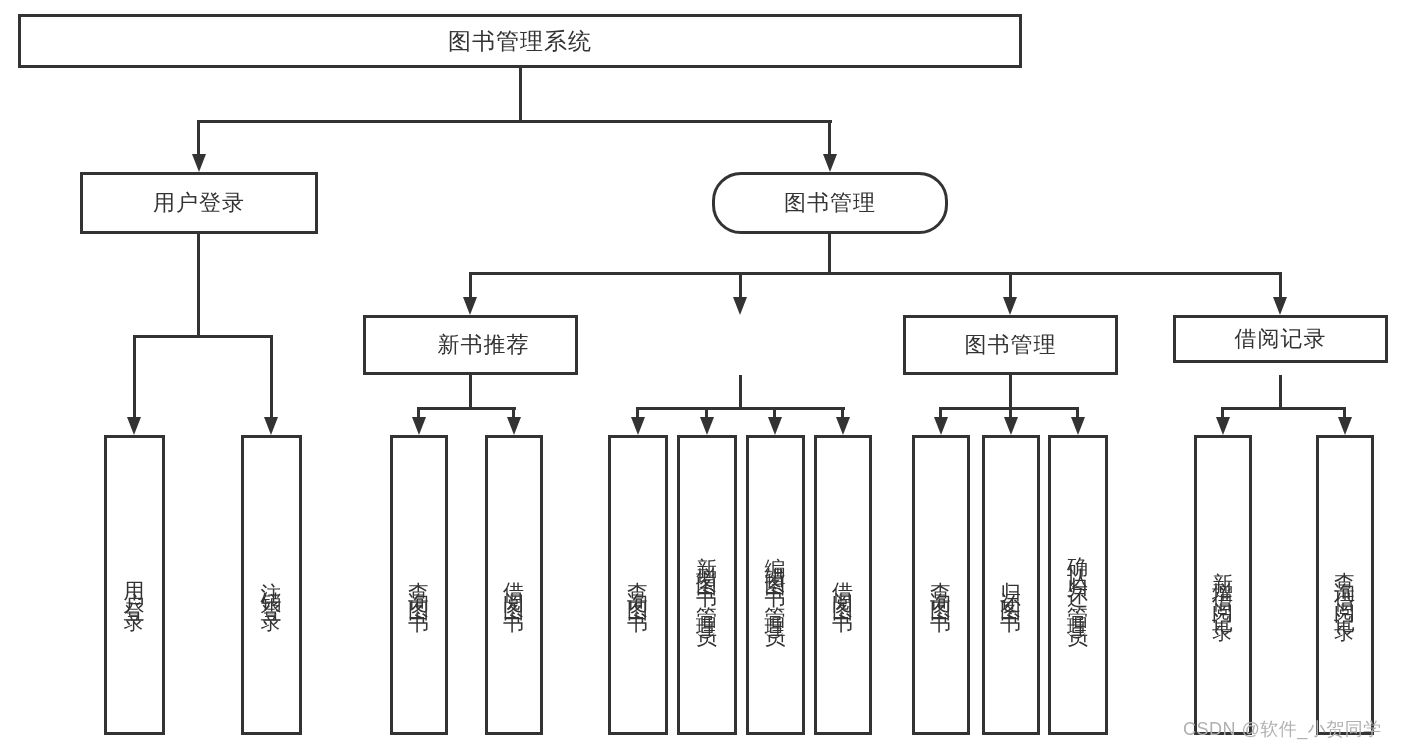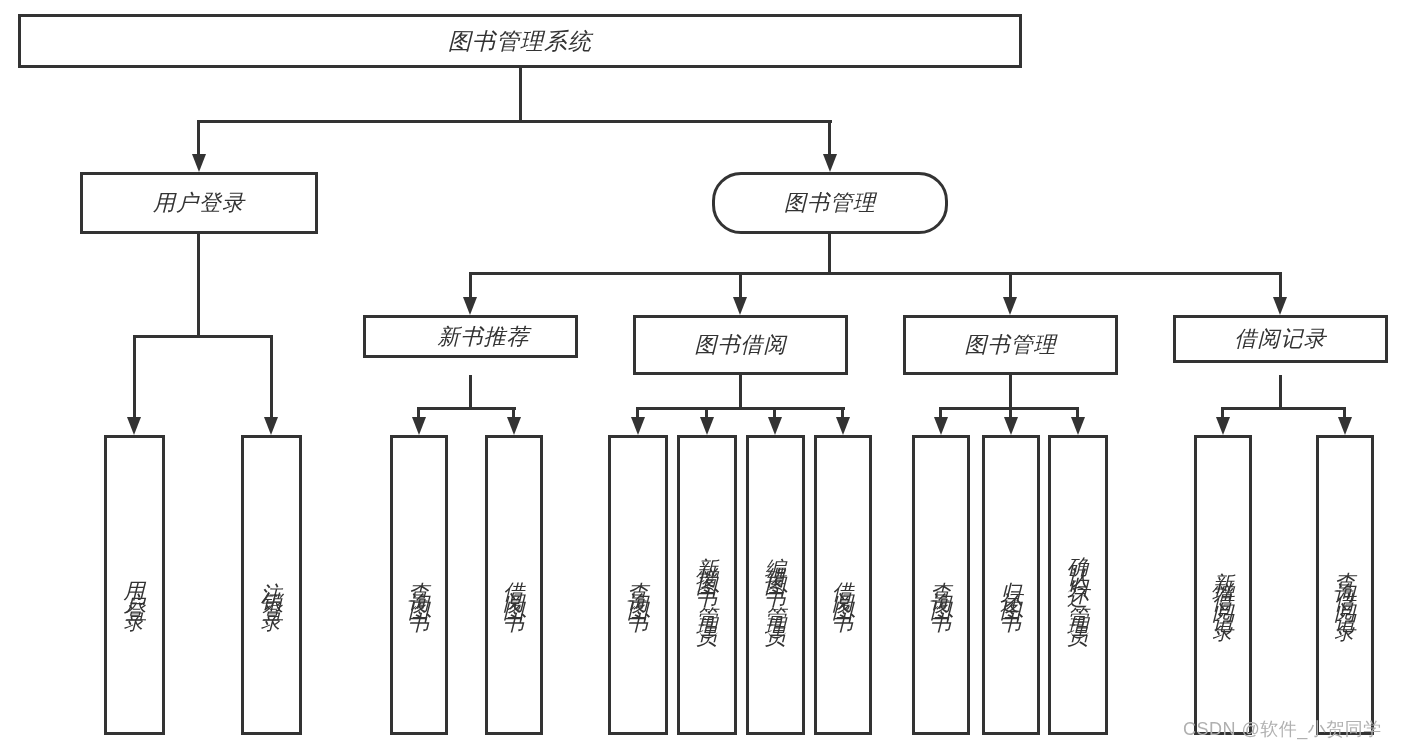--- a/index.html
+++ b/index.html
@@ -16,21 +16,20 @@
     font-family:"Liberation Sans","DejaVu Sans",sans-serif;
     overflow:hidden;
   }
   .box{
     position:absolute;
     border:3px solid var(--line);
     background:var(--bg);
     box-sizing:border-box;
     display:flex;align-items:center;justify-content:center;
     color:var(--text);
-    font-style:italic;
   }
   .box.h{font-size:22px;letter-spacing:1px;}
   .box.title{font-size:23px;letter-spacing:1px;}
   .box.v{
     writing-mode:vertical-rl;
     font-size:21px;
     letter-spacing:10px;
     line-height:1;
   }
   .h-line{position:absolute;background:var(--line);height:3px;}
@@ -79,22 +78,21 @@
   <div class="h-line" style="left:469px;top:272px;width:813px;"></div>
   <div class="v-line" style="left:469px;top:272px;height:27px;"></div>
   <div class="arrow" style="left:463px;top:297px;"></div>
   <div class="v-line" style="left:739px;top:272px;height:27px;"></div>
   <div class="arrow" style="left:733px;top:297px;"></div>
   <div class="v-line" style="left:1009px;top:272px;height:27px;"></div>
   <div class="arrow" style="left:1003px;top:297px;"></div>
   <div class="v-line" style="left:1279px;top:272px;height:27px;"></div>
   <div class="arrow" style="left:1273px;top:297px;"></div>
 
-  <div class="box h" style="left:363px;top:315px;width:215px;height:43px;padding-left:26px;">新书推荐</div>
-  <div class="box h" style="left:633px;top:315px;width:215px;height:60px;">图书借阅</div>
+  <div class="box h" style="left:363px;top:315px;width:215px;height:60px;padding-left:26px;">新书推荐</div>
   <div class="box h" style="left:903px;top:315px;width:215px;height:60px;">图书管理</div>
   <div class="box h" style="left:1173px;top:315px;width:215px;height:48px;">借阅记录</div>
 
   <div class="v-line" style="left:469px;top:375px;height:32px;"></div>
   <div class="h-line" style="left:417px;top:407px;width:99px;"></div>
   <div class="v-line" style="left:417px;top:407px;height:14px;"></div>
   <div class="arrow" style="left:412px;top:417px;"></div>
   <div class="v-line" style="left:512px;top:407px;height:14px;"></div>
   <div class="arrow" style="left:507px;top:417px;"></div>
 

